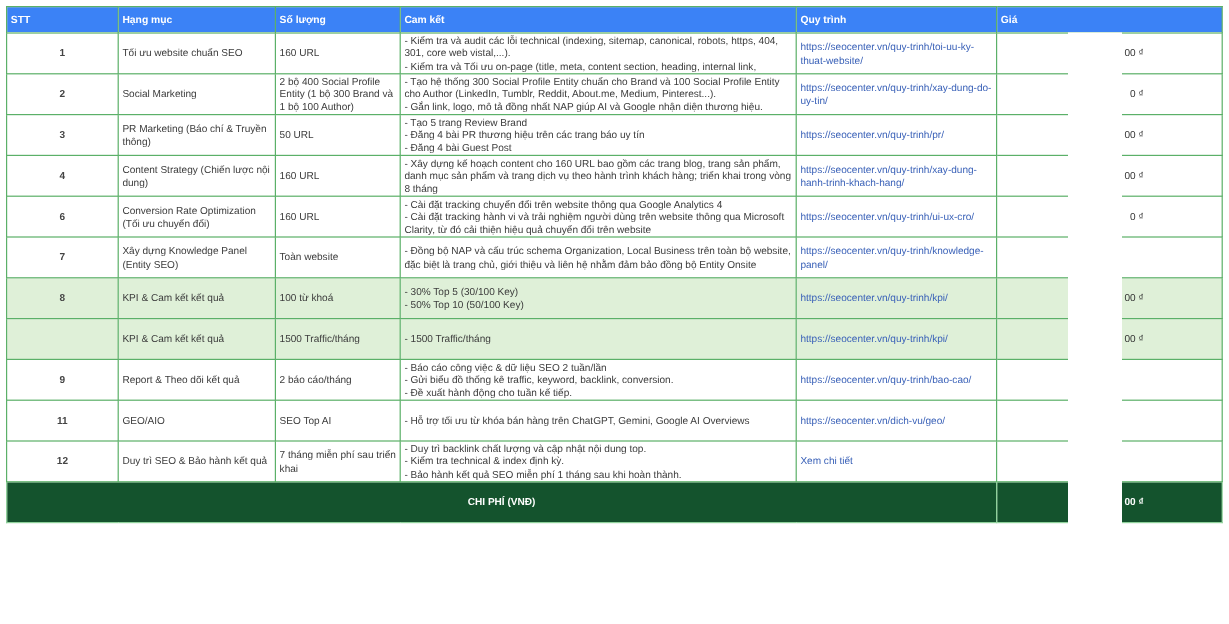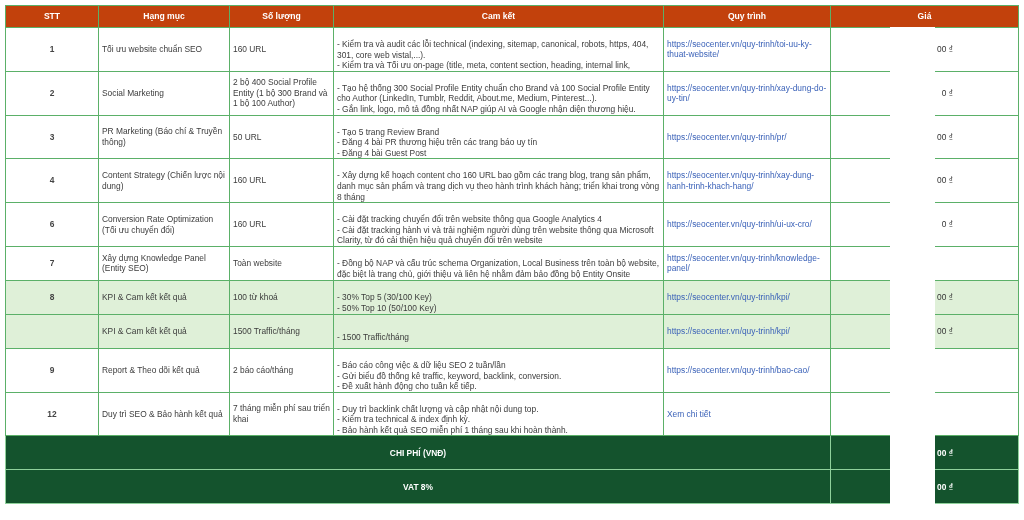--- a/index.html
+++ b/index.html
@@ -1,22 +1,22 @@
 <!DOCTYPE html>
 <html><head>
 <meta charset="utf-8">
 <style>
   html, body { margin: 0; padding: 0; background: #ffffff; }
   body { width: 1024px; height: 520px; position: relative; overflow: hidden; font-family: "Liberation Sans", "DejaVu Sans", sans-serif; color: #3c3c3c; }
   .tbl { position: absolute; left: 5px; top: 5px; width: 1013px; border-collapse: collapse; table-layout: fixed; }
   .tbl th, .tbl td { border: 1px solid #5bb068; padding: 0 3px; font-size: 8.4px; line-height: 10.6px; vertical-align: middle; overflow: hidden; }
-  .tbl thead th { background: #c2410c; color: #ffffff; font-weight: bold; height: 21px; text-align: center; font-size: 8.6px; }
+  .tbl thead th { background: #3b82f6; color: #ffffff; font-weight: bold; height: 21px; text-align: left; font-size: 8.6px; }
   .tbl td.stt { text-align: center; font-weight: bold; color: #444; }
   .tbl tr.body-row td { height: 33px; }
-  .tbl tr.body-row td .clip { max-height: 33px; overflow: hidden; margin-top: 11px; }
+  .tbl tr.body-row td .clip { max-height: 33px; overflow: hidden; }
   .tbl tr.kpi td { background: #dff0d8; }
   .tbl td.link a { color: #3b62b8; }
   .tbl td.price { text-align: right; padding-right: 65px; color: #333; }
   .tbl tr.foot td { background: #14532d; color: #ffffff; font-weight: bold; height: 33px; text-align: center; border-color: #8fd19b; }
   .tbl tr.foot td.price { text-align: right; color: #ffffff; }
   .commit div { white-space: normal; }
   .mask { position: absolute; left: 890px; top: 27px; width: 45px; height: 480px; background: #ffffff; }
 </style>
 </head>
 <body>
@@ -151,37 +151,45 @@
           <div class="clip">
             <div> - Báo cáo công việc &amp; dữ liệu SEO 2 tuần/lần</div>
             <div>- Gửi biểu đồ thống kê traffic, keyword, backlink, conversion.</div>
             <div>- Đề xuất hành động cho tuần kế tiếp.</div>
           </div>
         </td>
         <td class="link"><a>https://seocenter.vn/quy-trinh/bao-cao/</a></td>
         <td class="price"></td>
       </tr>
       <tr class="body-row">
+        <td class="stt">11</td>
+        <td>GEO/AIO</td>
+        <td>SEO Top AI</td>
+        <td class="commit">
+          <div class="clip">
+            <div> - Hỗ trợ tối ưu từ khóa bán hàng trên ChatGPT, Gemini, Google AI Overviews</div>
+          </div>
+        </td>
+        <td class="link"><a> https://seocenter.vn/dich-vu/geo/</a></td>
+        <td class="price"></td>
+      </tr>
+      <tr class="body-row">
         <td class="stt">12</td>
         <td>Duy trì SEO &amp; Bảo hành kết quả</td>
         <td>7 tháng miễn phí sau triển khai</td>
         <td class="commit">
           <div class="clip">
             <div> - Duy trì backlink chất lượng và cập nhật nội dung top.</div>
             <div>- Kiểm tra technical &amp; index định kỳ.</div>
             <div>- Bảo hành kết quả SEO miễn phí 1 tháng sau khi hoàn thành.</div>
           </div>
         </td>
         <td class="link"><a> Xem chi tiết</a></td>
         <td class="price"></td>
       </tr>
       <tr class="foot">
         <td colspan="5">CHI PHÍ (VNĐ)</td>
         <td class="price">00 ₫</td>
       </tr>
-      <tr class="foot">
-        <td colspan="5">VAT 8%</td>
-        <td class="price">00 ₫</td>
-      </tr>
     </tbody>
 </table>
 
 <div class="mask"></div>
 
 </body></html>

